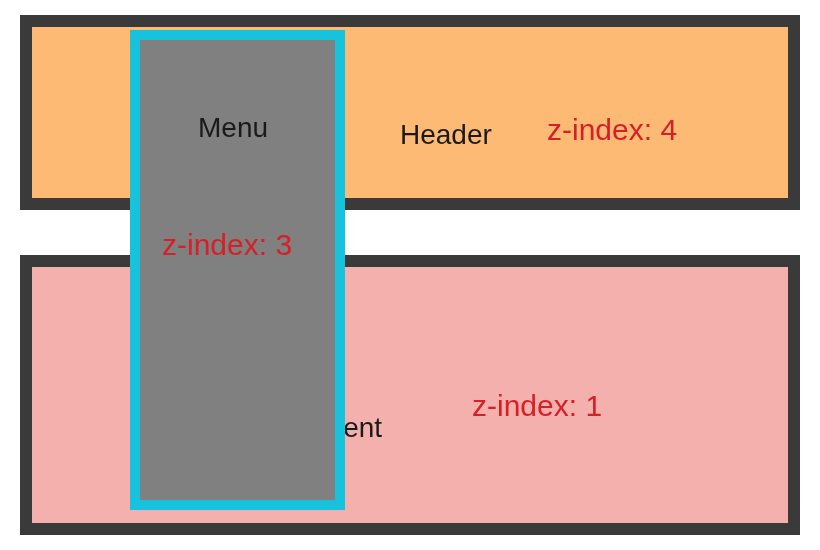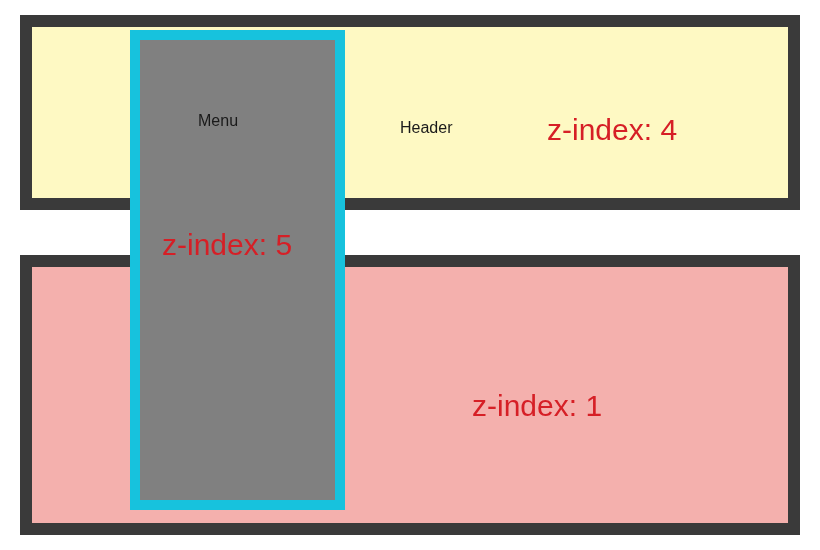--- a/index.html
+++ b/index.html
@@ -14,21 +14,21 @@
       position: relative;
       width: 820px;
       height: 550px;
     }
     .header-box {
       position: absolute;
       left: 20px;
       top: 15px;
       width: 780px;
       height: 195px;
-      background: #fef9c3;
+      background: #fdba74;
       border: 12px solid #3a3a3a;
       z-index: 2;
     }
     .content-box {
       position: absolute;
       left: 20px;
       top: 255px;
       width: 780px;
       height: 280px;
       background: #f4b0ad;
@@ -40,21 +40,21 @@
       left: 130px;
       top: 30px;
       width: 215px;
       height: 480px;
       background: #808080;
       border: 10px solid #17c2dd;
       z-index: 3;
     }
     .label {
       position: absolute;
-      font-size: 16px;
+      font-size: 28px;
       color: #1a1a1a;
     }
     .zlabel {
       position: absolute;
       font-size: 30px;
       color: #d61f26;
       font-weight: 500;
     }
     .menu-label {
       left: 58px;
@@ -91,16 +91,16 @@
     <span class="zlabel content-zlabel">z-index: 1</span>
   </div>
 
   <div class="header-box">
     <span class="label header-label">Header</span>
     <span class="zlabel header-zlabel">z-index: 4</span>
   </div>
 
   <div class="menu-box">
     <span class="label menu-label">Menu</span>
-    <span class="zlabel menu-zlabel">z-index: 5</span>
+    <span class="zlabel menu-zlabel">z-index: 3</span>
   </div>
 
 </div>
 
 </body></html>

